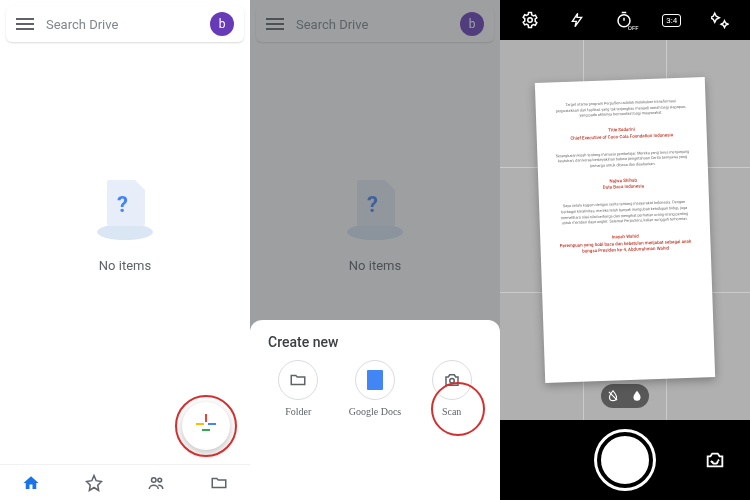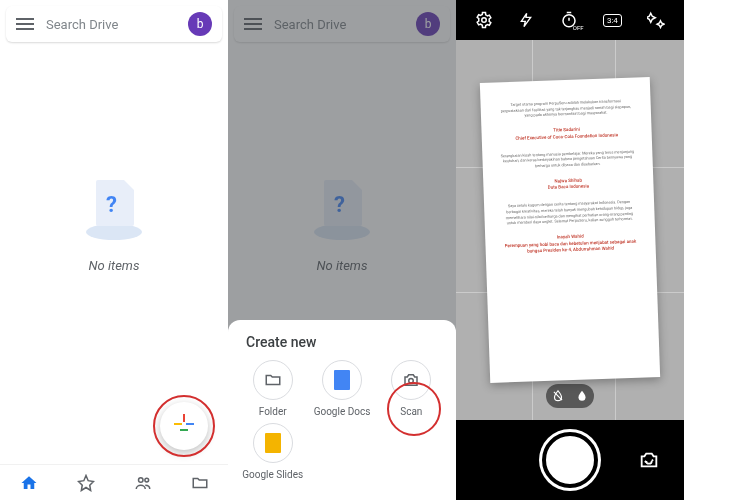--- a/index.html
+++ b/index.html
@@ -1,51 +1,51 @@
 <!DOCTYPE html>
 <html><head>
 <meta charset="utf-8">
 <style>
   * { box-sizing: border-box; margin: 0; padding: 0; }
   body { font-family: Roboto, Arial, sans-serif; background: #fff; }
   .container { display: flex; width: 750px; height: 500px; }
-  .pane { width: 228px; height: 500px; position: relative; overflow: hidden; }
+  .pane { width: 250px; height: 500px; position: relative; overflow: hidden; }
   
   
   .p1 { background: #fff; }
   .search-bar { margin: 6px; height: 36px; border-radius: 6px; background: #fff; box-shadow: 0 1px 2px rgba(0,0,0,0.15); display: flex; align-items: center; padding: 0 10px; gap: 12px; }
   .hamburger { width: 18px; height: 12px; display: flex; flex-direction: column; justify-content: space-between; }
   .hamburger span { height: 2px; background: #5f6368; }
   .search-text { flex: 1; color: #80868b; font-size: 13px; }
   .avatar { width: 24px; height: 24px; border-radius: 50%; background: #673ab7; color: #fff; display: flex; align-items: center; justify-content: center; font-size: 12px; }
   .empty-state { position: absolute; top: 180px; left: 0; right: 0; display: flex; flex-direction: column; align-items: center; }
   .empty-img { width: 80px; height: 70px; position: relative; }
   .hole { position: absolute; bottom: 10px; left: 12px; width: 56px; height: 16px; background: #dbe6f5; border-radius: 50%; }
   .doc { position: absolute; top: 0; left: 22px; width: 38px; height: 46px; background: #e8eef9; border-radius: 2px 6px 2px 2px; }
   .doc::after { content:""; position:absolute; top:0; right:0; width:0; height:0; border-left:10px solid transparent; border-top:10px solid #fff;}
   .qmark { position: absolute; top: 12px; left: 32px; font-size: 22px; font-weight: bold; color: #4285f4; }
-  .no-items { margin-top: 8px; color: #5f6368; font-size: 13px; font-style: italic; }
+  .no-items { margin-top: 8px; color: #5f6368; font-size: 13px; }
   .fab { position: absolute; bottom: 50px; right: 20px; width: 48px; height: 48px; border-radius: 50%; background: #fff; box-shadow: 0 3px 8px rgba(0,0,0,0.25); display: flex; align-items: center; justify-content: center; }
   .fab-plus { font-size: 28px; font-weight: 400; position: relative; top:-2px;}
   .fab-plus span:nth-child(1){color:#ea4335}
   .fab-plus span:nth-child(2){color:#fbbc04; position:absolute; transform:rotate(90deg)}
   .circle-red { position: absolute; border: 2px solid #d32f2f; border-radius: 50%; pointer-events: none; }
   .c1 { width: 62px; height: 62px; bottom: 43px; right: 13px; }
   .bottom-nav { position: absolute; bottom: 0; left: 0; right: 0; height: 36px; display: flex; border-top: 1px solid #f1f1f1; }
   .bottom-nav .tab { flex: 1; display: flex; align-items: center; justify-content: center; color: #5f6368; font-size: 18px; }
   .bottom-nav .tab.active { color: #1a73e8; }
   
   
   .p2 { background: #fff; }
   .dimmer { position: absolute; inset: 0; background: rgba(60,64,67,0.5); }
   .p2 .search-bar { position: relative; z-index: 0; }
   .p2 .empty-state { z-index: 0; }
   .sheet { position: absolute; bottom: 0; left: 0; right: 0; height: 180px; background: #fff; border-radius: 12px 12px 0 0; z-index: 5; padding: 14px 10px 20px; }
   .sheet-title { font-size: 14px; font-weight: 500; color: #3c4043; margin-bottom: 10px; padding-left: 8px;}
-  .sheet-grid { display: grid; grid-template-columns: repeat(3, 1fr); gap: 6px 0; }
+  .sheet-grid { display: grid; grid-template-columns: repeat(3, 1fr); gap: 6px 0; font-family: Liberation Serif, serif; }
   .sheet-item { display: flex; flex-direction: column; align-items: center; gap: 6px; }
   .sheet-icon { width: 40px; height: 40px; border-radius: 50%; border: 1px solid #dadce0; display: flex; align-items: center; justify-content: center; color: #5f6368; }
   .sheet-label { font-size: 10px; color: #5f6368; text-align: center; }
   .doc-ico { width: 16px; height: 20px; border-radius: 1px; }
   .doc-blue { background: #4285f4; }
   .doc-green { background: #0f9d58; }
   .doc-yellow { background: #f4b400; }
   .c2 { width: 54px; height: 54px; bottom: 64px; right: 15px; z-index: 6; }
   
   
@@ -164,26 +164,20 @@
         </div>
         <div class="sheet-item">
           <div class="sheet-icon">
               <svg width="18" height="18" viewBox="0 0 24 24" fill="none" stroke="#5f6368" stroke-width="2">
                 <path d="M4 8h3l2-3h6l2 3h3v11H4z"></path>
                 <circle cx="12" cy="13" r="3"></circle>
               </svg>
             </div>
           <div class="sheet-label">Scan</div>
         </div>
-        <div class="sheet-item">
-          <div class="sheet-icon">
-              <div class="doc-ico doc-yellow"></div>
-            </div>
-          <div class="sheet-label">Google Slides</div>
-        </div>
       </div>
     </div>
     <div class="circle-red c2"></div>
   </div>
 
   <div class="pane p3">
     <div class="cam-top">
       <div class="ico">
           <svg width="18" height="18" viewBox="0 0 24 24" fill="none" stroke="#fff" stroke-width="2">
             <circle cx="12" cy="12" r="3"></circle>

